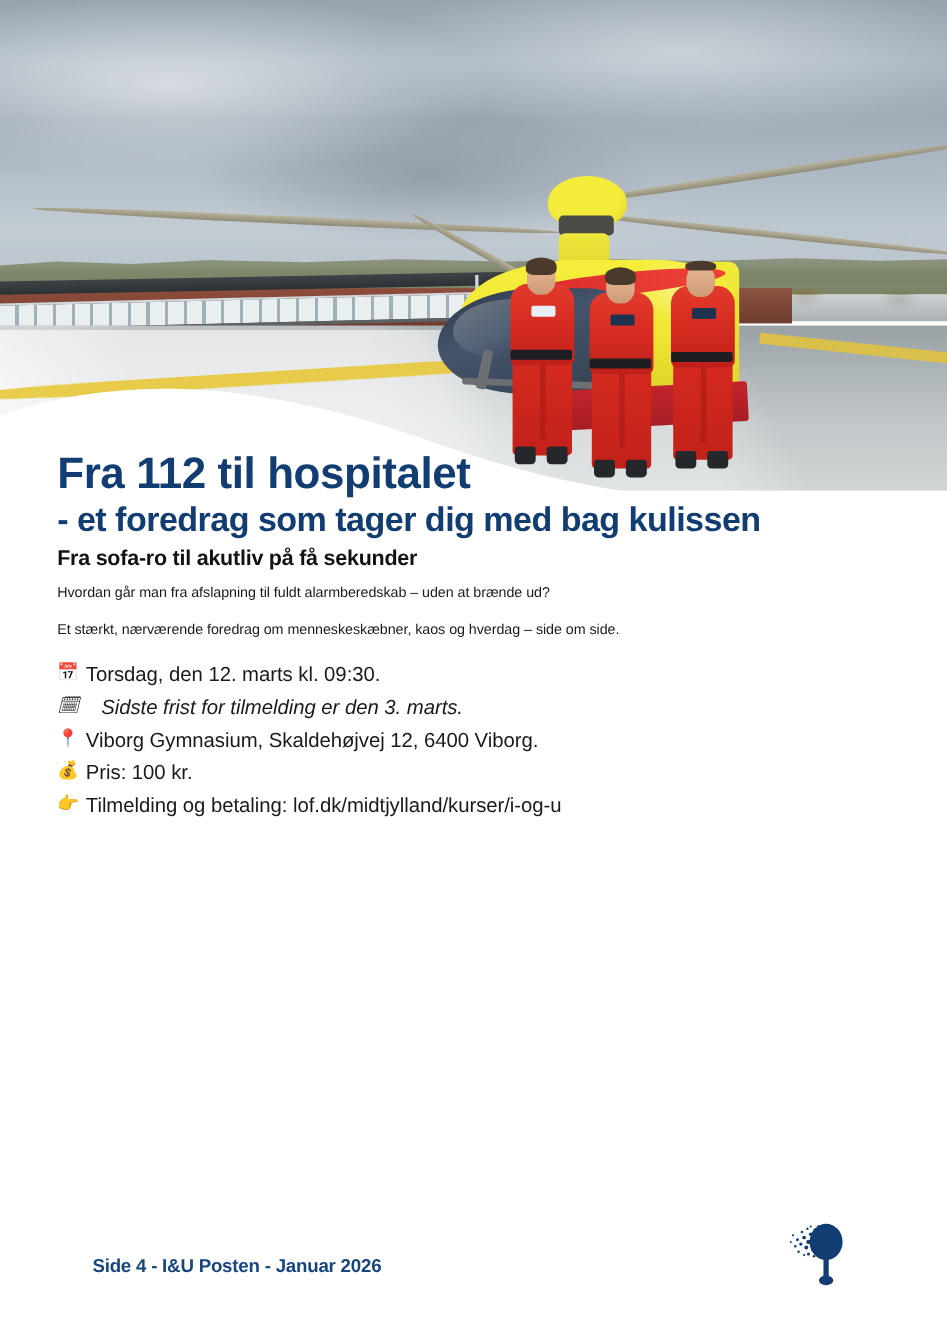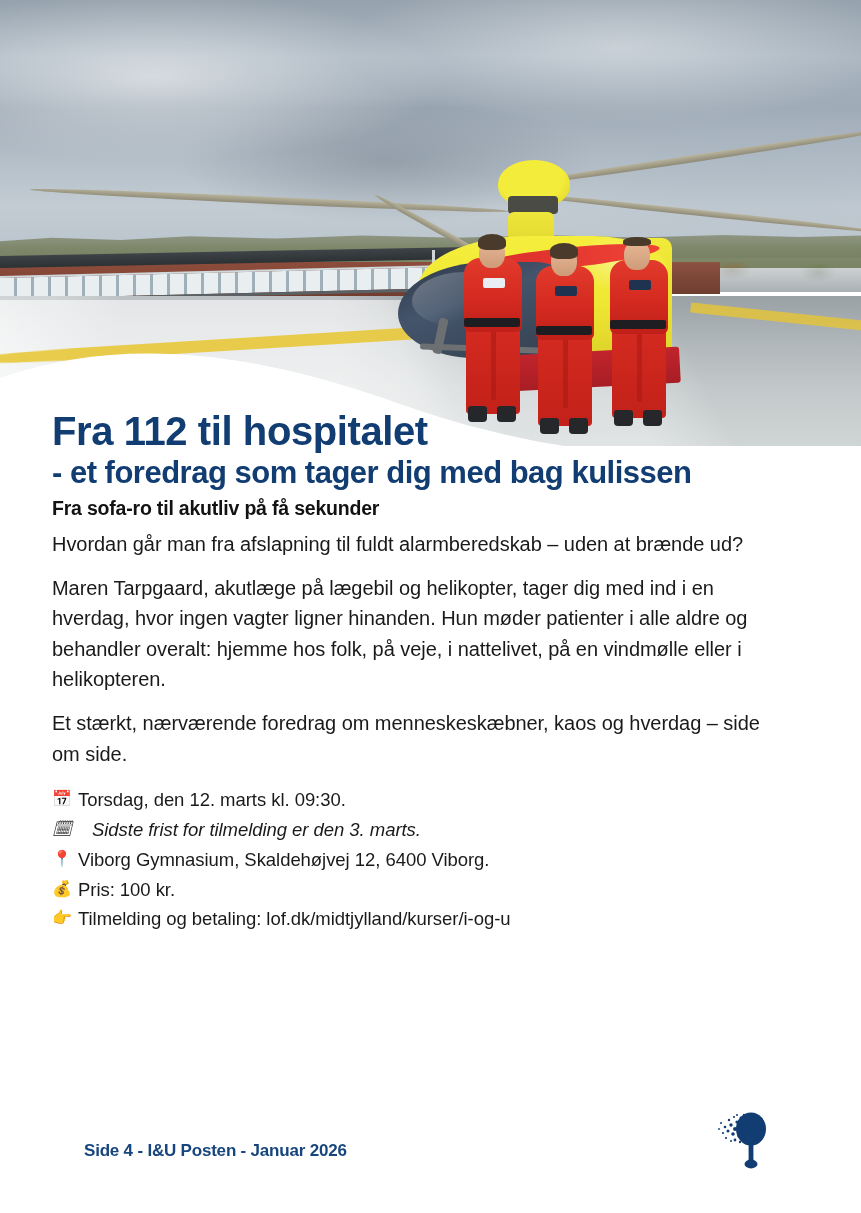--- a/index.html
+++ b/index.html
@@ -218,21 +218,21 @@
   }
   .h2 {
     color:#123d72; font-size:31px; font-weight:bold; letter-spacing:-.5px;
     line-height:1.12; margin-top:4px; white-space:nowrap;
   }
   .h3 {
     color:#121212; font-size:19.5px; font-weight:bold; letter-spacing:-.2px;
     margin-top:6px; line-height:1.2;
   }
   .para {
-    color:#1a1a1a; font-size:20px; line-height:1.52; margin-top:14px;
+    color:#1a1a1a; font-size:13px; line-height:1.52; margin-top:14px;
     letter-spacing:-.05px;
   }
   .para.first { margin-top:8px; }
 
   .facts { margin-top:18px; }
   .fact {
     display:flex; align-items:flex-start; gap:7px;
     font-size:18.5px; color:#1a1a1a; line-height:1.45; margin-bottom:3px;
     letter-spacing:-.05px;
   }
@@ -344,21 +344,20 @@
   <div class="wave"></div>
 </div>
 <div class="wave-fill"></div>
 
 <div class="content">
   <div class="h1">Fra 112 til hospitalet</div>
   <div class="h2">- et foredrag som tager dig med bag kulissen</div>
   <div class="h3">Fra sofa-ro til akutliv på få sekunder</div>
 
   <p class="para first">Hvordan går man fra afslapning til fuldt alarmberedskab – uden at brænde ud?</p>
-  <p class="para">Maren Tarpgaard, akutlæge på lægebil og helikopter, tager dig med ind i en hverdag, hvor ingen vagter ligner hinanden. Hun møder patienter i alle aldre og behandler overalt: hjemme hos folk, på veje, i nattelivet, på en vindmølle eller i helikopteren.</p>
   <p class="para">Et stærkt, nærværende foredrag om menneskeskæbner, kaos og hverdag – side om side.</p>
 
   <div class="facts">
     <div class="fact">
       <span class="ico">📅</span>
       <span class="txt">Torsdag, den 12. marts kl. 09:30.</span>
     </div>
     <div class="fact deadline">
       <span class="ico">🗓</span>
       <span class="txt">Sidste frist for tilmelding er den 3. marts.</span>

